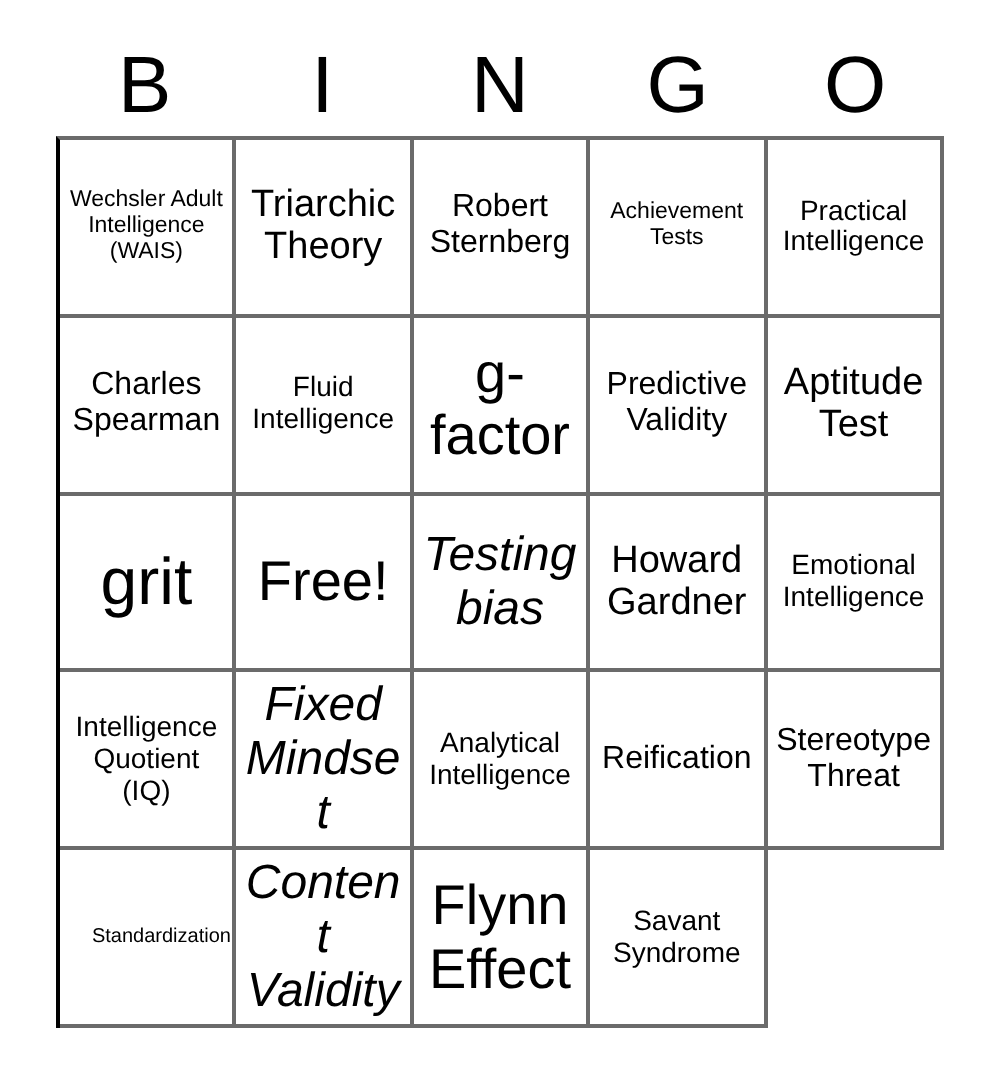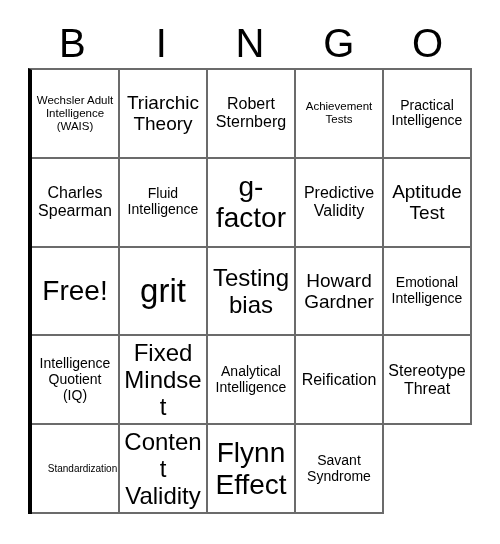--- a/index.html
+++ b/index.html
@@ -46,21 +46,21 @@
   #bingo-grid {
     position: absolute;
     left: 28px;
     top: 68px;
     width: 444px;
     height: 446px;
     display: grid;
     grid-template-columns: repeat(5, 1fr);
     grid-template-rows: repeat(5, 1fr);
     border-top: 2px solid #6b6b6b;
-    border-left: 4px solid #000000;
+    border-left: 2px solid #000000;
     box-sizing: border-box;
   }
   .cell {
     border-right: 2px solid #6b6b6b;
     border-bottom: 2px solid #6b6b6b;
     box-sizing: border-box;
     display: flex;
     align-items: center;
     justify-content: center;
     text-align: center;
@@ -74,21 +74,21 @@
     line-height: 1.13;
     word-wrap: break-word;
   }
 
   
   .fs-xs   { font-size: 10px; margin-left: 15px; }
   .fs-sm   { font-size: 11.5px; }
   .fs-md   { font-size: 14px; }
   .fs-lg   { font-size: 16px; }
   .fs-xl   { font-size: 19px; }
-  .fs-2xl  { font-size: 24px; }
+  .fs-2xl  { font-size: 24px; font-style: italic; }
   .fs-3xl  { font-size: 28px; text-align: center; }
   .fs-4xl  { font-size: 33px; }
 </style>
 </head>
 <body>
 
 <div id="card">
 
   <div id="bingo-header">
     <div class="header-letter">B</div>
@@ -126,24 +126,24 @@
         <span class="cell-text fs-3xl">g-factor</span>
       </div>
     <div class="cell">
         <span class="cell-text fs-lg">Predictive Validity</span>
       </div>
 
     <div class="cell">
         <span class="cell-text fs-xl">Aptitude Test</span>
       </div>
     <div class="cell">
-        <span class="cell-text fs-3xl">Free!</span>
+        <span class="cell-text fs-4xl">grit</span>
       </div>
     <div class="cell">
-        <span class="cell-text fs-4xl">grit</span>
+        <span class="cell-text fs-3xl">Free!</span>
       </div>
     <div class="cell">
         <span class="cell-text fs-2xl">Testing bias</span>
       </div>
     <div class="cell">
         <span class="cell-text fs-xl">Howard Gardner</span>
       </div>
 
     <div class="cell">
         <span class="cell-text fs-md">Emotional Intelligence</span>

